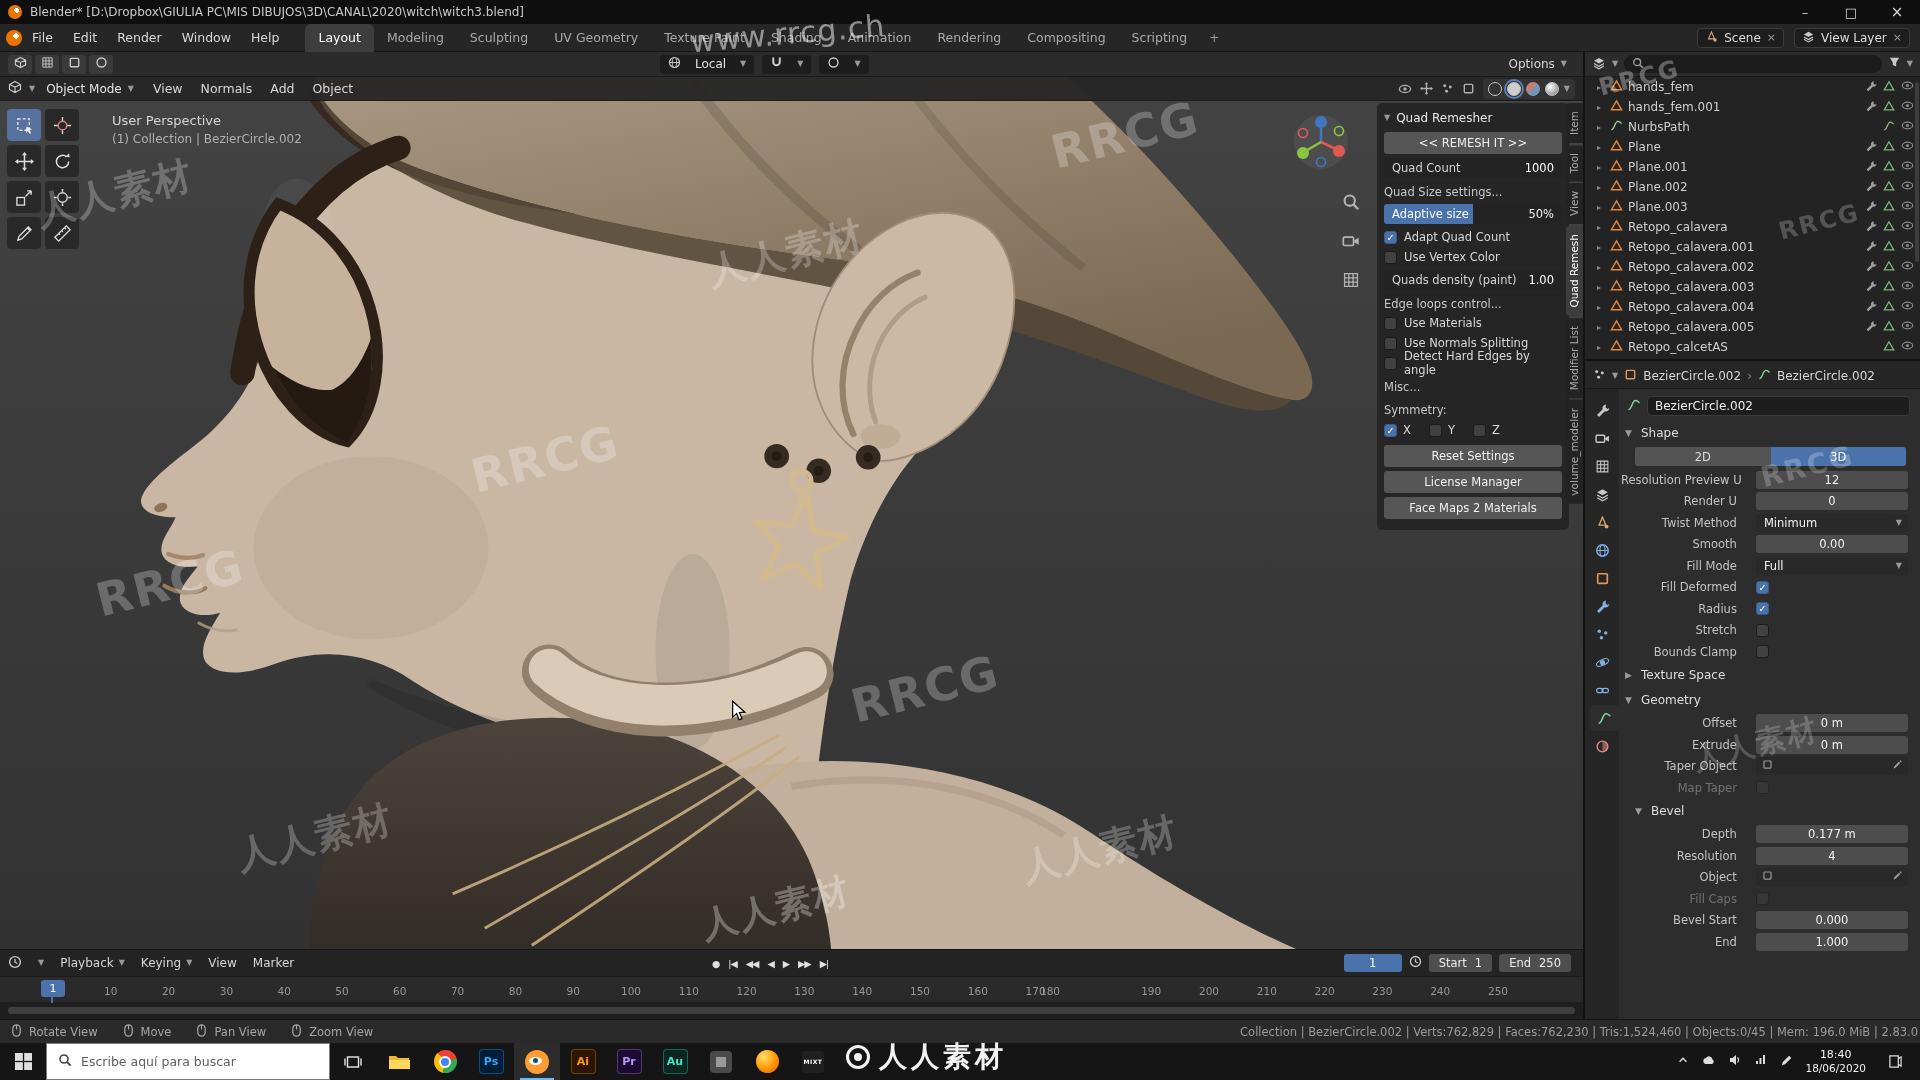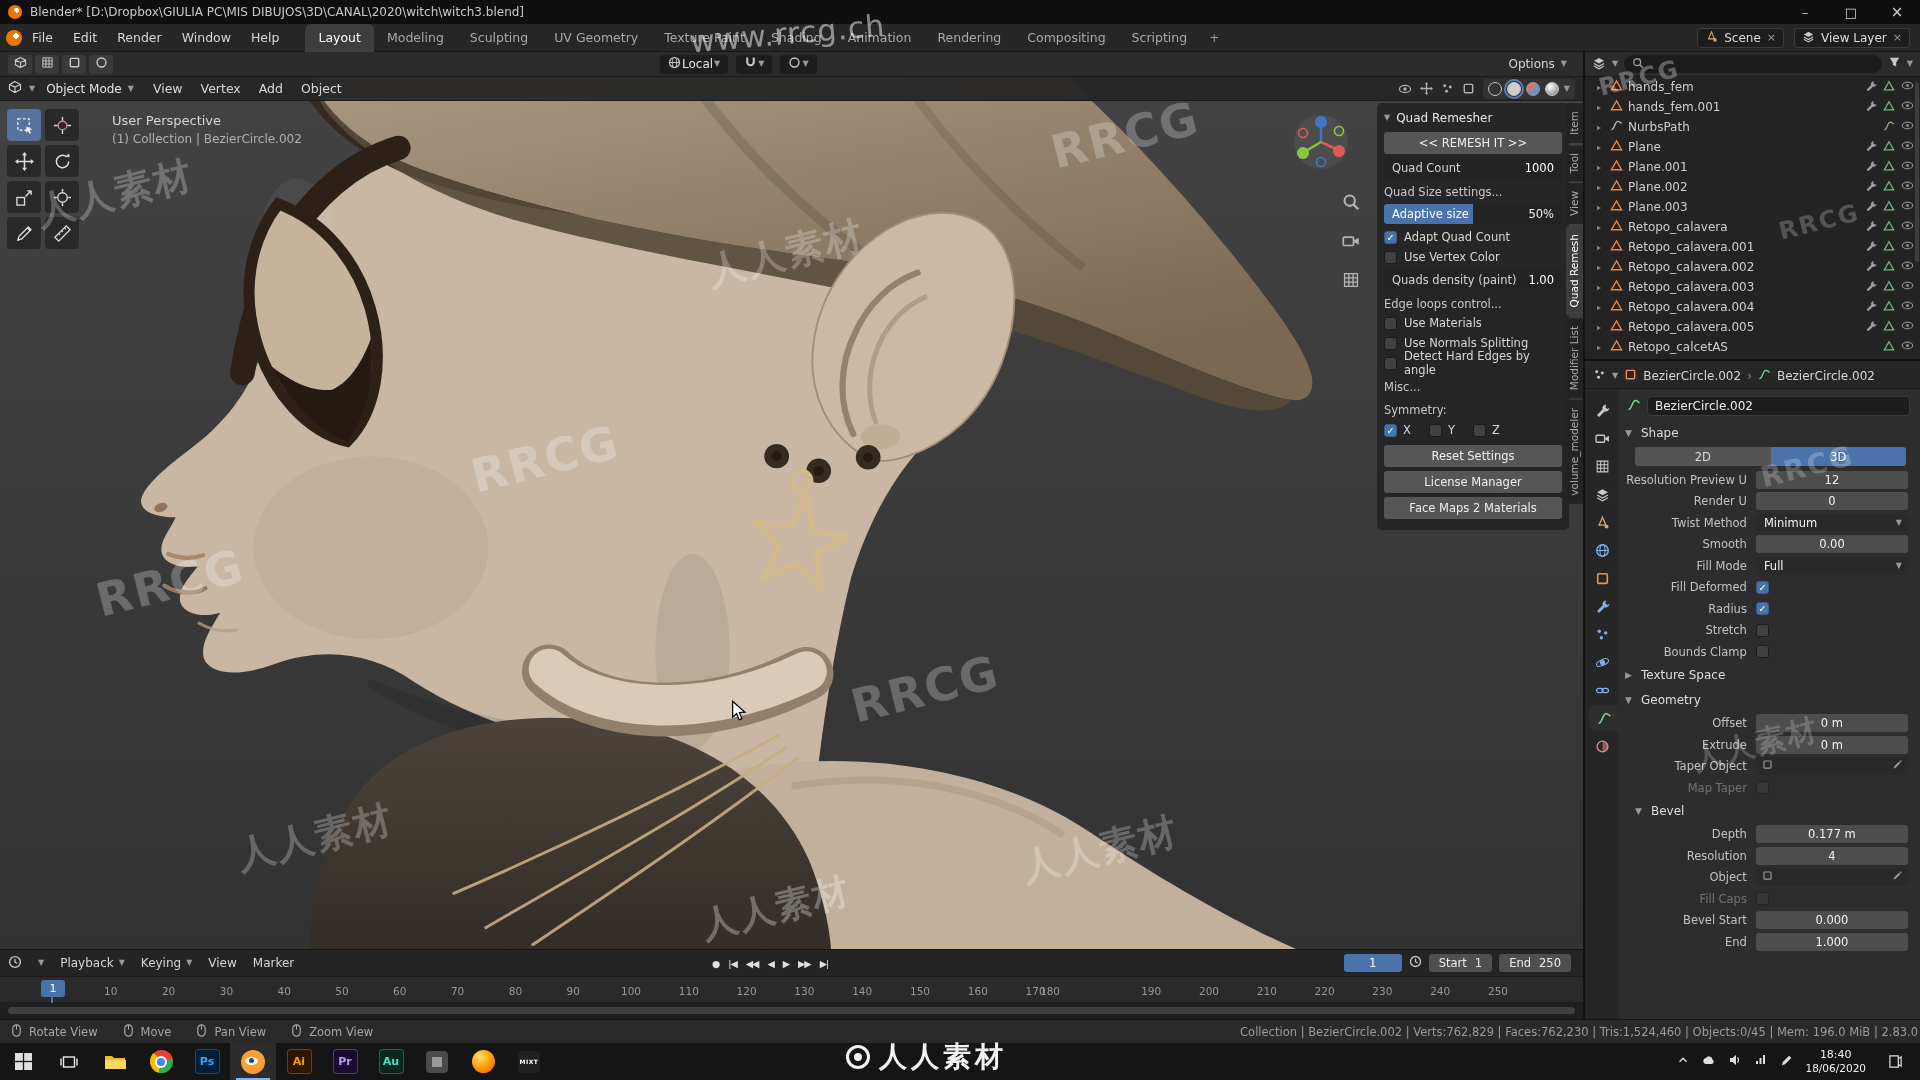--- a/index.html
+++ b/index.html
@@ -24,21 +24,21 @@
   .ws-tab.active{background:#3d3d3d;color:#fff}
   .ws-add{padding:6px 9px;color:#9a9a9a}
   #topbar-right{margin-left:auto;display:flex;gap:10px;align-items:center;padding-right:10px}
   .pill{display:flex;align-items:center;gap:6px;background:#1d1d1d;border:1px solid #3b3b3b;border-radius:4px;height:20px;padding:0 7px;font-size:12px;color:#dedede}
   .pill .x{color:#9a9a9a;font-size:11px}
 
   
   #toolsettings{position:absolute;left:0;top:52px;width:1583px;height:25px;background:#2b2b2b;border-bottom:1px solid #191919;display:flex;align-items:center;padding-left:8px;z-index:8}
   .ts-btn{width:24px;height:19px;background:#3a3a3a;border-radius:3px;margin-right:3px;display:flex;align-items:center;justify-content:center}
   #ts-center{position:absolute;left:660px;display:flex;gap:8px;align-items:center}
-  .dd{display:flex;align-items:center;gap:1px;background:#1d1d1d;border-radius:4px;height:19px;padding:0 8px;color:#e3e3e3}
+  .dd{display:flex;align-items:center;gap:14px;background:#1d1d1d;border-radius:4px;height:19px;padding:0 8px;color:#e3e3e3}
   #ts-options{position:absolute;right:16px;display:flex;gap:6px;align-items:center;color:#d6d6d6}
 
   
   #viewport{position:absolute;left:0;top:77px;width:1583px;height:872px;overflow:hidden;background:#3a3a3a}
   #scene{position:absolute;left:0;top:0;width:1583px;height:872px}
   #vp-header{position:absolute;left:0;top:0;width:1583px;height:24px;background:rgba(39,39,39,.96);border-bottom:1px solid #1c1c1c;display:flex;align-items:center;padding:0 8px;gap:7px;z-index:5}
   #vp-menus{display:flex;gap:2px}
   #vp-menus .menu-item{padding:3px 8px}
   .mode-pill{display:flex;align-items:center;gap:6px;color:#e3e3e3;padding:0 4px}
   #vph-right{margin-left:auto;display:flex;align-items:center;gap:8px}
@@ -119,21 +119,21 @@
   .ptab{height:26px;display:flex;align-items:center;justify-content:center}
   .ptab.active{background:#2d2d2d;border-radius:6px 0 0 6px;margin-left:4px}
   #props-content{position:absolute;left:34px;top:26px;right:0;bottom:0;padding:5px 4px 0 2px}
   .name-row{display:flex;align-items:center;gap:6px;margin:2px 6px 6px 6px}
   .name-fld{flex:1;height:20px;background:#1d1d1d;border:1px solid #3a3a3a;border-radius:4px;display:flex;align-items:center;gap:6px;padding:0 7px;color:#ededed}
   .p-sec{display:flex;gap:7px;align-items:center;height:22px;margin:3px 0 1px 4px;color:#dedede;font-size:12px}
   .p-sec .arr{color:#9a9a9a;font-size:9px;width:9px}
   .p-sec.sub{margin-left:14px}
   .p-row{display:flex;align-items:center;height:19px;margin:2.5px 8px 2.5px 0}
   .p-row.dis{opacity:.45}
-  .p-lab{width:47%;text-align:right;padding-right:9px;color:#c3c3c3;font-size:11.5px;white-space:nowrap}
+  .p-lab{width:47%;text-align:right;padding-right:19px;color:#c3c3c3;font-size:11.5px;white-space:nowrap}
   .p-fld{flex:1;height:18px;background:#4d4d4d;border-radius:3px;display:flex;align-items:center;justify-content:center;color:#f2f2f2;font-size:11.5px;position:relative}
   .p-fld.dd{background:#292929;justify-content:flex-start;padding:0 18px 0 8px}
   .p-fld.dd .caret{position:absolute;right:6px}
   .p-fld.obj{background:#292929;justify-content:flex-start;gap:6px;padding:0 6px}
   .p-fld.obj .drop{position:absolute;right:5px;opacity:.8}
   .p-toggle{display:flex;height:19px;margin:3px 10px 4px 14px;border-radius:3px;overflow:hidden}
   .p-toggle .seg{flex:1;background:#545454;color:#dcdcdc;display:flex;align-items:center;justify-content:center;font-size:11.5px}
   .p-toggle .seg.active{background:#4b73ab;color:#fff}
 
   
@@ -364,21 +364,21 @@
     <span><svg width="14" height="14" viewBox="0 0 14 14">
           <path d="M7 1.5L12.5 4.5v5L7 12.5 1.5 9.5v-5z M7 7v5.5M1.5 4.5L7 7l5.5-2.5" fill="none" stroke="#c9c9c9" stroke-width="1.2"></path>
         </svg></span>
     <span class="caret">▼</span>
     <div class="mode-pill">
       <span>Object Mode</span>
         <span class="caret">▼</span>
     </div>
     <div id="vp-menus">
         <div class="menu-item">View</div>
-        <div class="menu-item">Vertex</div>
+        <div class="menu-item">Normals</div>
         <div class="menu-item">Add</div>
         <div class="menu-item">Object</div>
       </div>
     <div id="vph-right">
       <span class="vph-ic">
           <svg width="14" height="14" viewBox="0 0 14 14">
             <ellipse cx="7" cy="7" rx="5.6" ry="3.6" fill="none" stroke="#c9c9c9" stroke-width="1.3"></ellipse>
             <circle cx="7" cy="7" r="1.7" fill="#c9c9c9"></circle>
           </svg>
         </span>
@@ -1208,20 +1208,27 @@
 
 <div id="taskbar">
   <div id="tb-start">
     <svg width="17" height="17" viewBox="0 0 18 18" fill="#dfdfdf">
         <rect x="0" y="0" width="8.3" height="8.3"></rect>
         <rect x="9.7" y="0" width="8.3" height="8.3"></rect>
         <rect x="0" y="9.7" width="8.3" height="8.3"></rect>
         <rect x="9.7" y="9.7" width="8.3" height="8.3"></rect>
       </svg>
   </div>
+  <div id="tb-search">
+    <span><svg width="14" height="14" viewBox="0 0 14 14">
+          <circle cx="6" cy="6" r="4" fill="none" stroke="#444444" stroke-width="1.6"></circle>
+          <path d="M9 9l3.6 3.6" stroke="#444444" stroke-width="1.8"></path>
+        </svg></span>
+    <span>Escribe aquí para buscar</span>
+  </div>
   <div id="tb-apps" style="display:flex">
       <div class="tb-app">
         <svg width="20" height="20" viewBox="0 0 20 20">
           <rect x="4.5" y="5" width="11" height="10" fill="none" stroke="#e8e8e8" stroke-width="1.4"></rect>
           <path d="M2 6.5v7M18 6.5v7" stroke="#e8e8e8" stroke-width="1.4"></path>
         </svg>
       </div>
       <div class="tb-app">
         <svg width="22" height="18" viewBox="0 0 22 18">
           <path d="M1 3h7l2 2h11v11H1z" fill="#f5b92e"></path>

